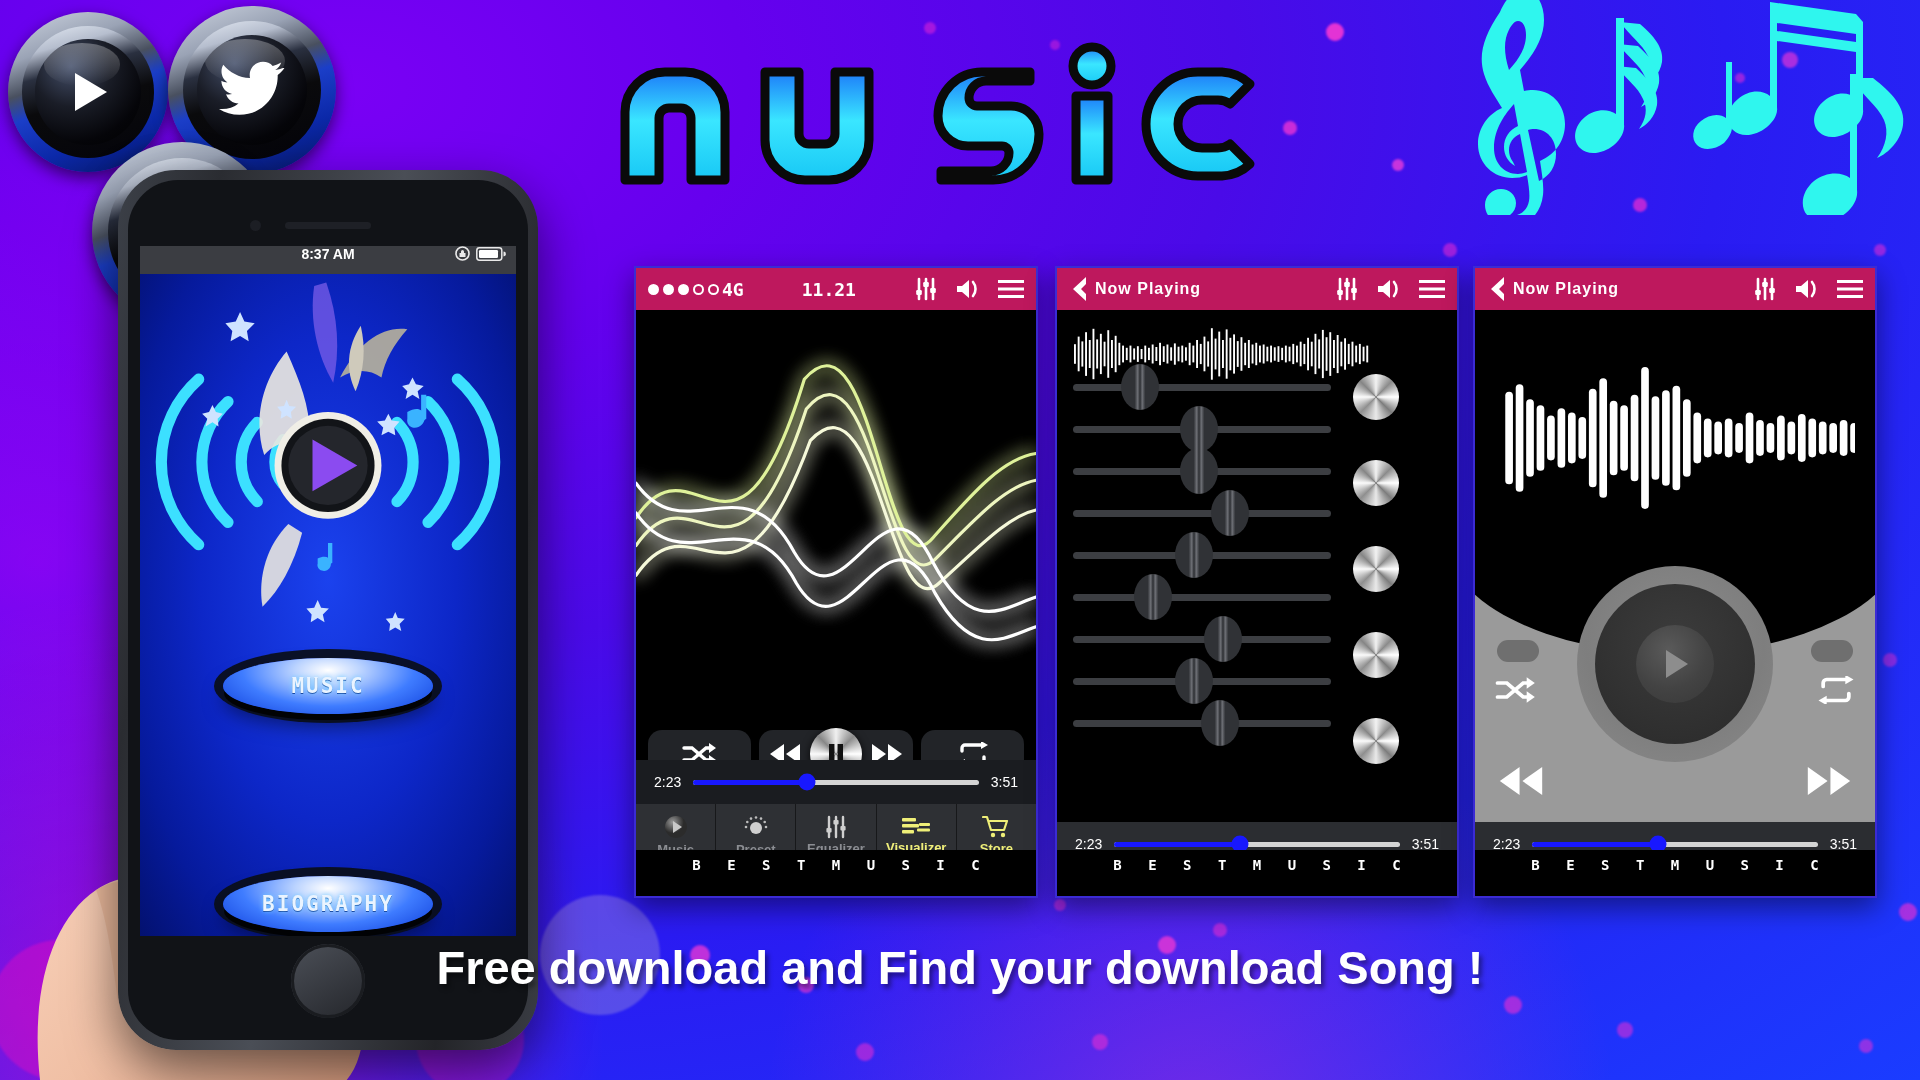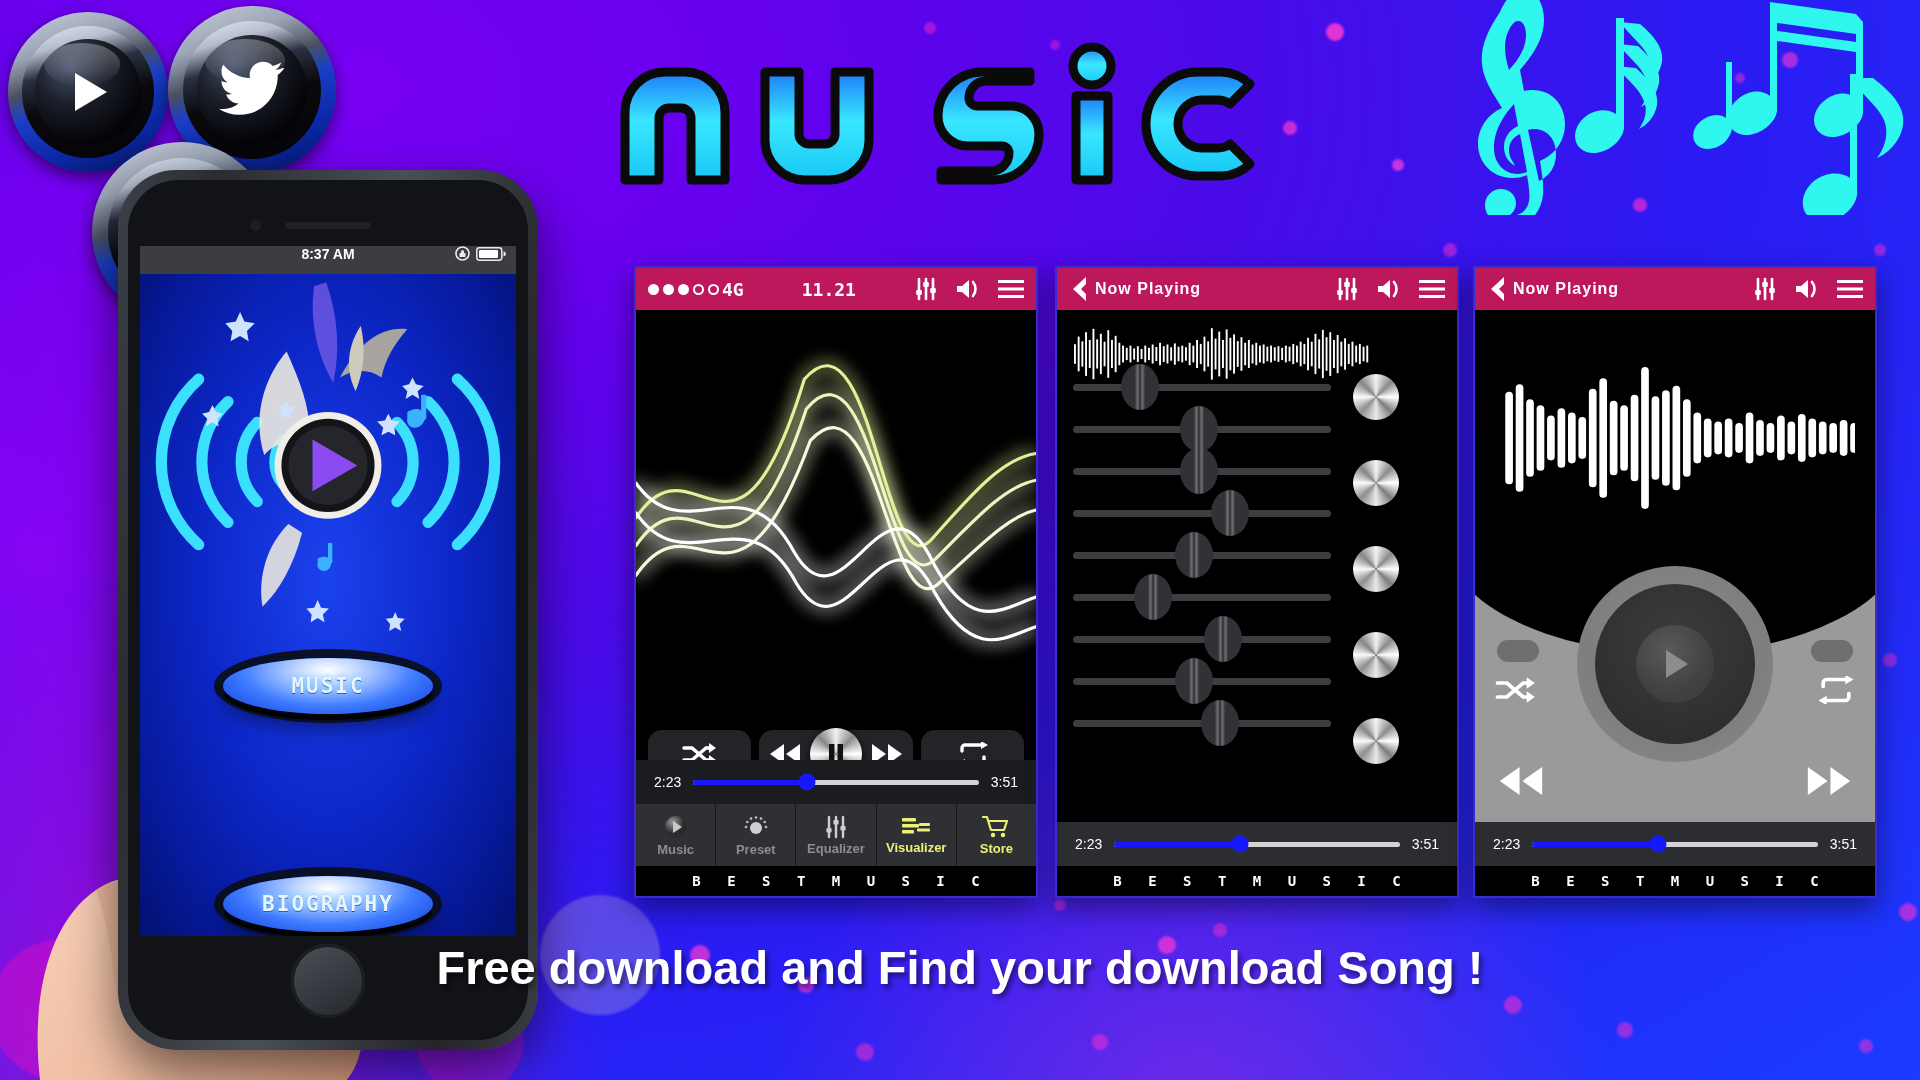--- a/index.html
+++ b/index.html
@@ -112,21 +112,21 @@
   .topbar .dot { width:11px;height:11px;border-radius:50%;border:2px solid #fff; }
   .topbar .dot.on { background:#fff; }
   .topbar .net { font-size:18px; font-weight:bold; letter-spacing:0; margin-left:3px;
                  font-family:"DejaVu Sans Mono", monospace; }
   .topbar .clock { font-size:18px; font-weight:bold; font-family:"DejaVu Sans Mono", monospace; }
   .topbar .nowplaying { font-size:16px; font-weight:bold; letter-spacing:1px; }
   .topbar .spacer { flex:1; }
   .ticons { display:flex; align-items:center; gap:17px; }
 
   .footerbar {
-    position:absolute; left:0; right:0; bottom:0; height:30px;
+    position:absolute; left:0; right:0; bottom:16px; height:30px;
     background:#000; color:#fff; display:flex; align-items:center; justify-content:center;
     font-size:14px; font-weight:bold; letter-spacing:9px; text-indent:9px;
     font-family:"DejaVu Sans Mono", monospace;
   }
   .progrow {
     position:absolute; left:0; right:0; height:44px;
     background:#2b2d31; display:flex; align-items:center; padding:0 18px; gap:12px;
     color:#fff; font-size:14px;
   }
   .track { flex:1; height:5px; background:#d4d4d4; border-radius:3px; position:relative; }

